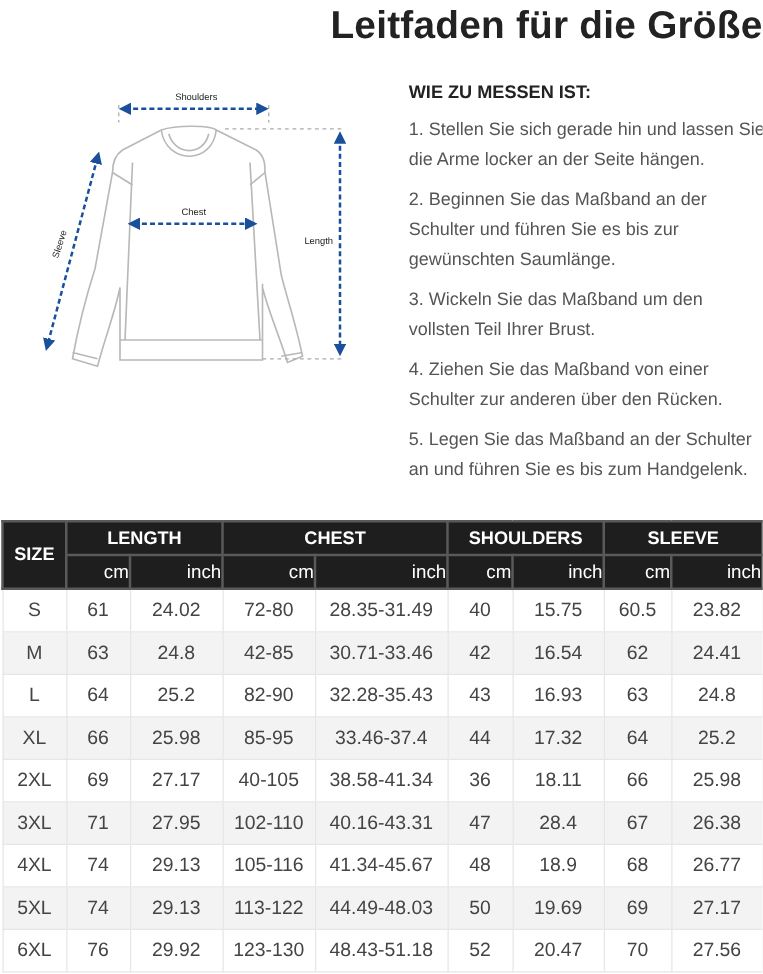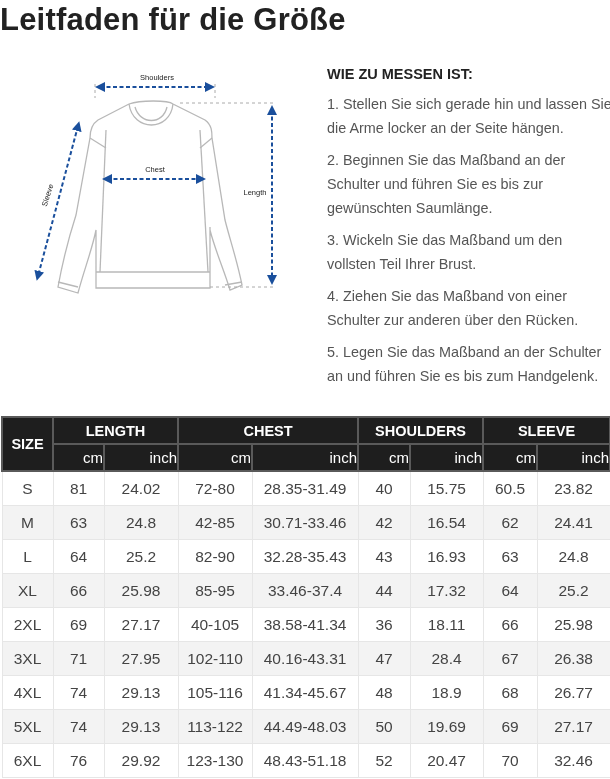--- a/index.html
+++ b/index.html
@@ -1,17 +1,17 @@
 <!DOCTYPE html>
 <html><head>
 <meta charset="utf-8">
 <style>
   html, body { margin:0; padding:0; background:#ffffff; }
   body { width:610px; height:779px; position:relative; overflow:hidden; font-family:"Liberation Sans", "DejaVu Sans", sans-serif; color:#222; }
-  .title { position:absolute; top:2px; left:0; width:610px; text-align:left; font-size:31px; font-weight:bold; color:#222; letter-spacing:0.2px; }
+  .title { position:absolute; top:2px; left:0; width:610px; text-align:right; font-size:31px; font-weight:bold; color:#222; letter-spacing:0.2px; }
   .diagram { position:absolute; left:0; top:60px; width:310px; height:250px; }
   .instructions { position:absolute; left:327px; top:66px; width:285px; }
   .instructions h2 { margin:0 0 10px 0; font-size:14.5px; font-weight:bold; color:#222; }
   .instructions p { margin:0 0 8px 0; font-size:14.4px; line-height:24px; color:#555; }
   table.size-table { position:absolute; left:1px; top:416px; width:608px; border-collapse:collapse; table-layout:fixed; }
   table.size-table th { background:#1e1e1e; color:#fff; font-weight:bold; font-size:14.5px; border:2px solid #5a5a5a; height:25px; padding:0; text-align:center; }
   table.size-table th.unit { font-weight:normal; font-size:15px;text-align:right; }
   table.size-table td { font-size:15.5px; color:#444; text-align:center; border:1px solid #e6e6e6; height:33px; padding:0; }
   table.size-table tr.odd td { background:#ffffff; }
   table.size-table tr.even td { background:#f3f3f3; }
@@ -99,21 +99,21 @@
       <th class="unit">inch</th>
       <th class="unit">cm</th>
       <th class="unit">inch</th>
       <th class="unit">cm</th>
       <th class="unit">inch</th>
     </tr>
   </thead>
   <tbody>
     <tr class="odd">
       <td>S</td>
-      <td>81</td>
+      <td>61</td>
       <td>24.02</td>
       <td>72-80</td>
       <td>28.35-31.49</td>
       <td>40</td>
       <td>15.75</td>
       <td>60.5</td>
       <td>23.82</td>
     </tr>
     <tr class="even">
       <td>M</td>
@@ -194,16 +194,16 @@
     </tr>
     <tr class="odd">
       <td>6XL</td>
       <td>76</td>
       <td>29.92</td>
       <td>123-130</td>
       <td>48.43-51.18</td>
       <td>52</td>
       <td>20.47</td>
       <td>70</td>
-      <td>32.46</td>
+      <td>27.56</td>
     </tr>
   </tbody>
 </table>
 
 </body></html>

